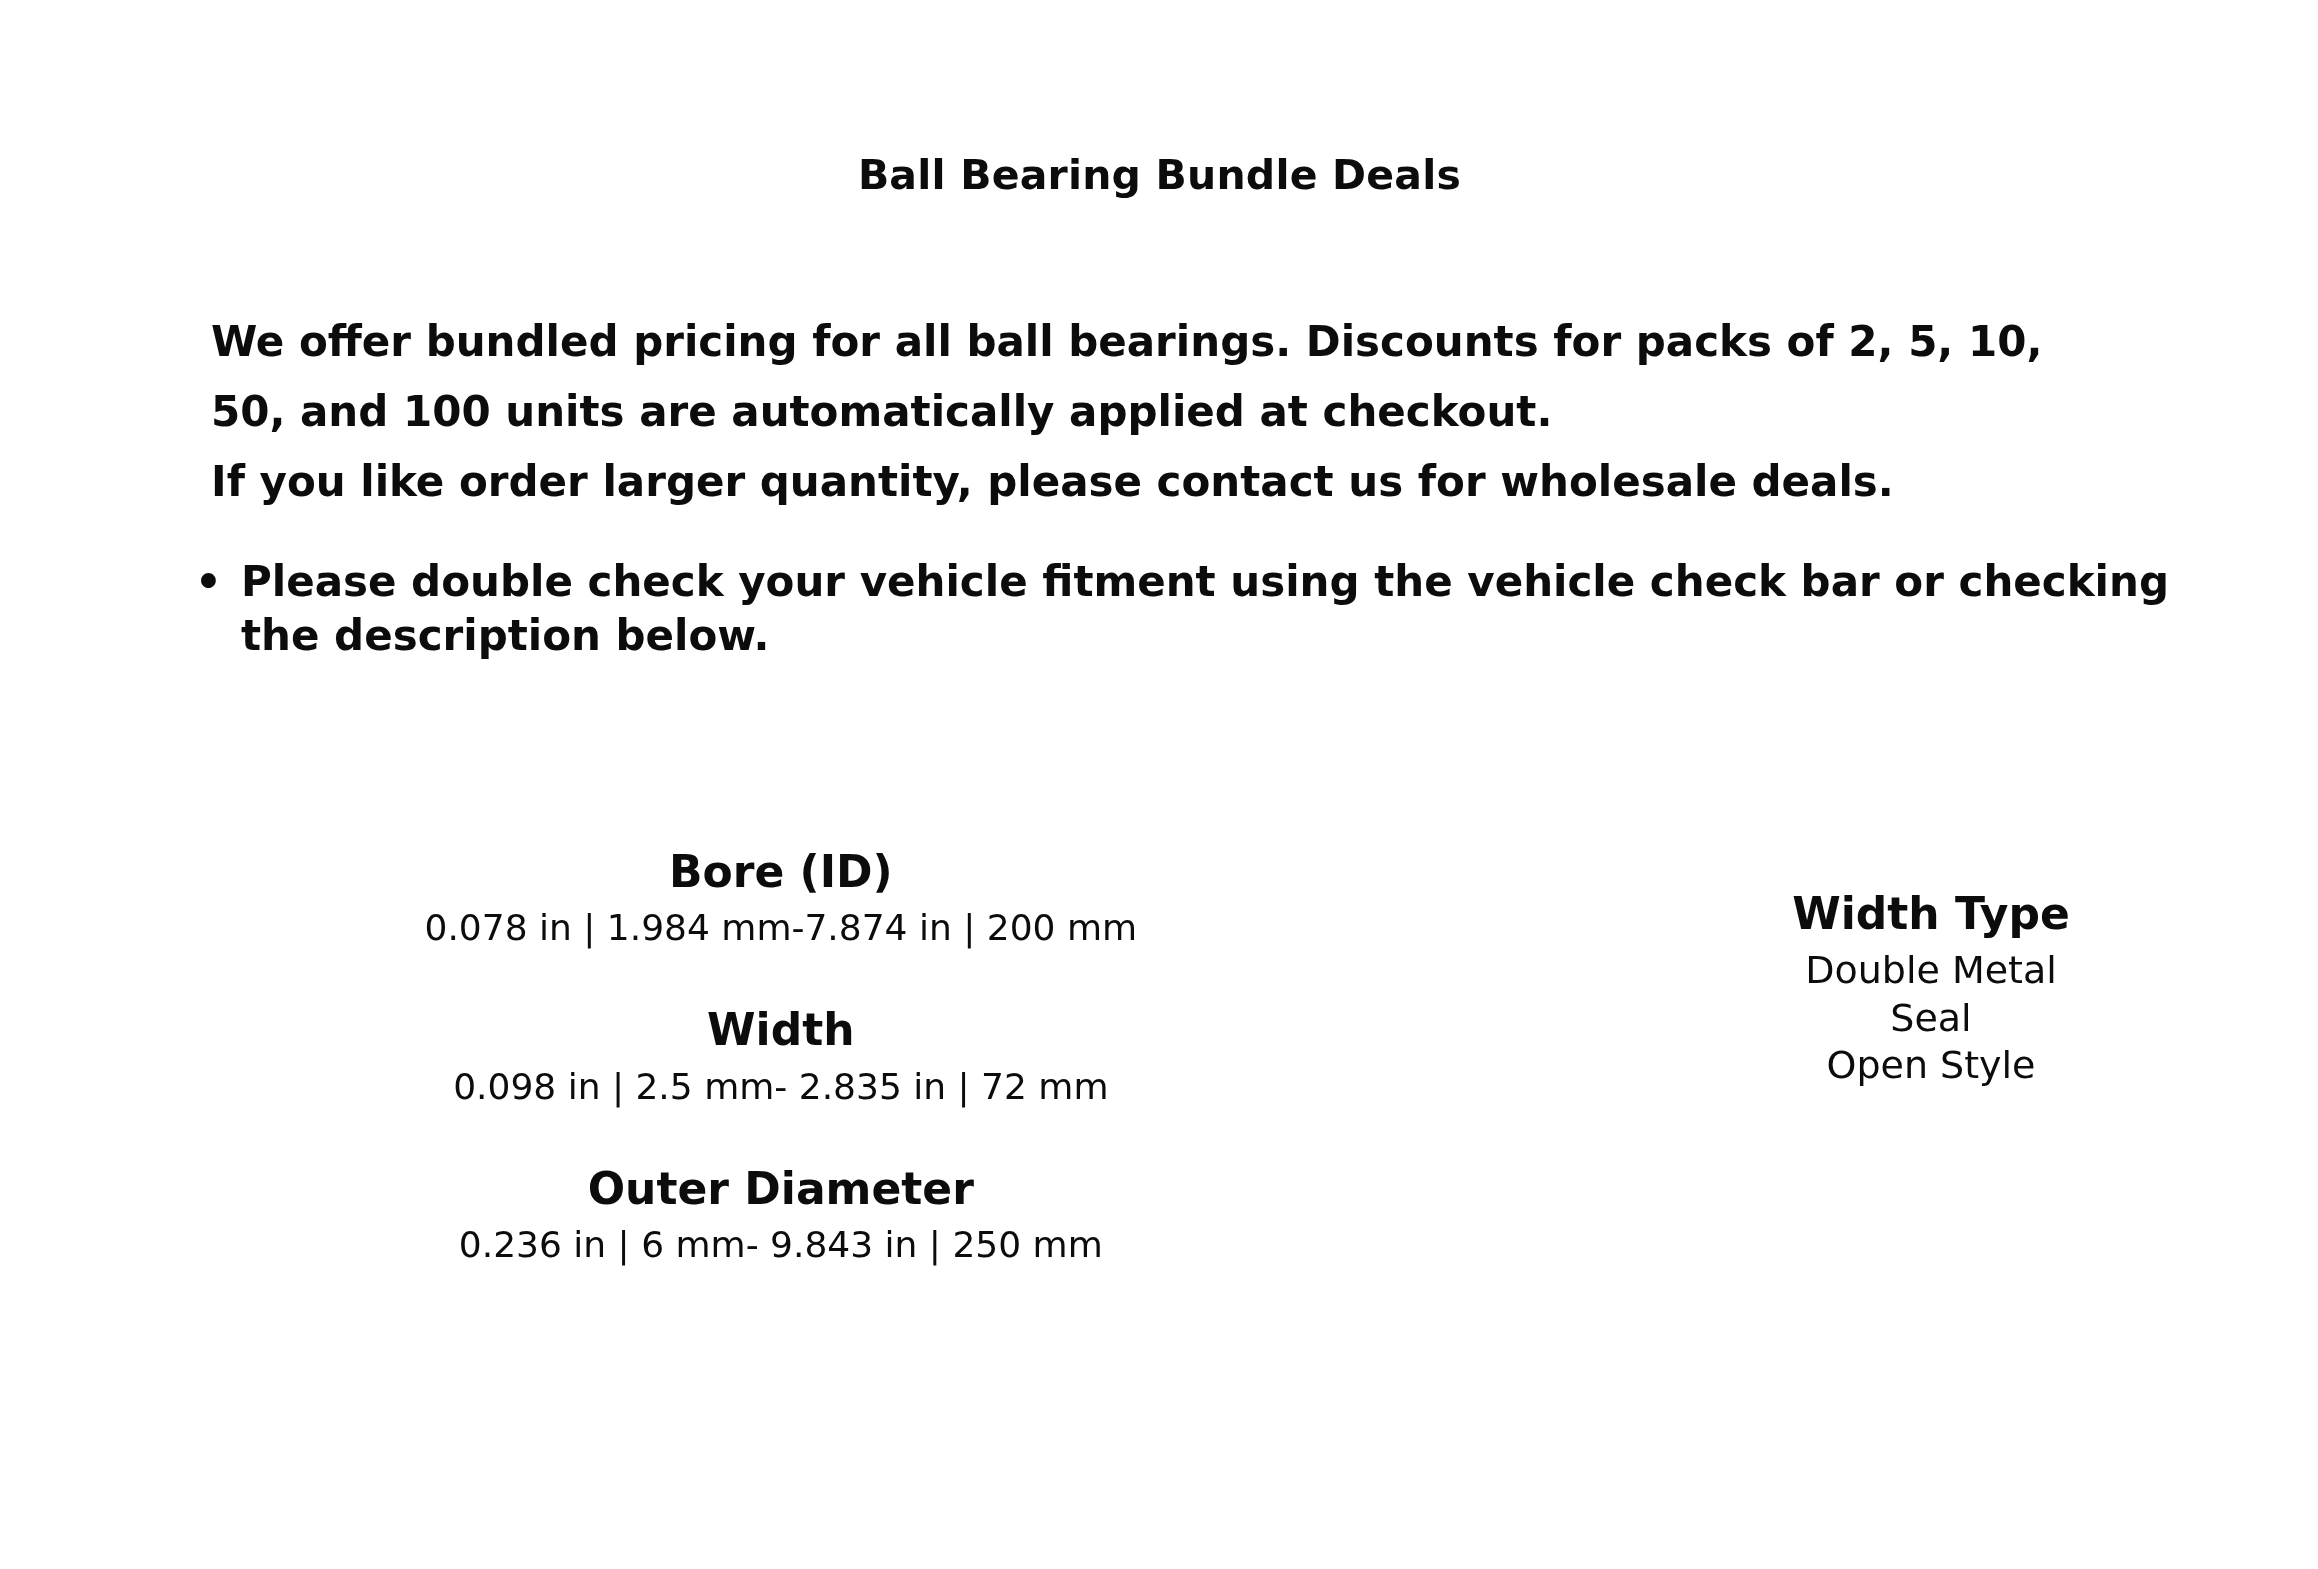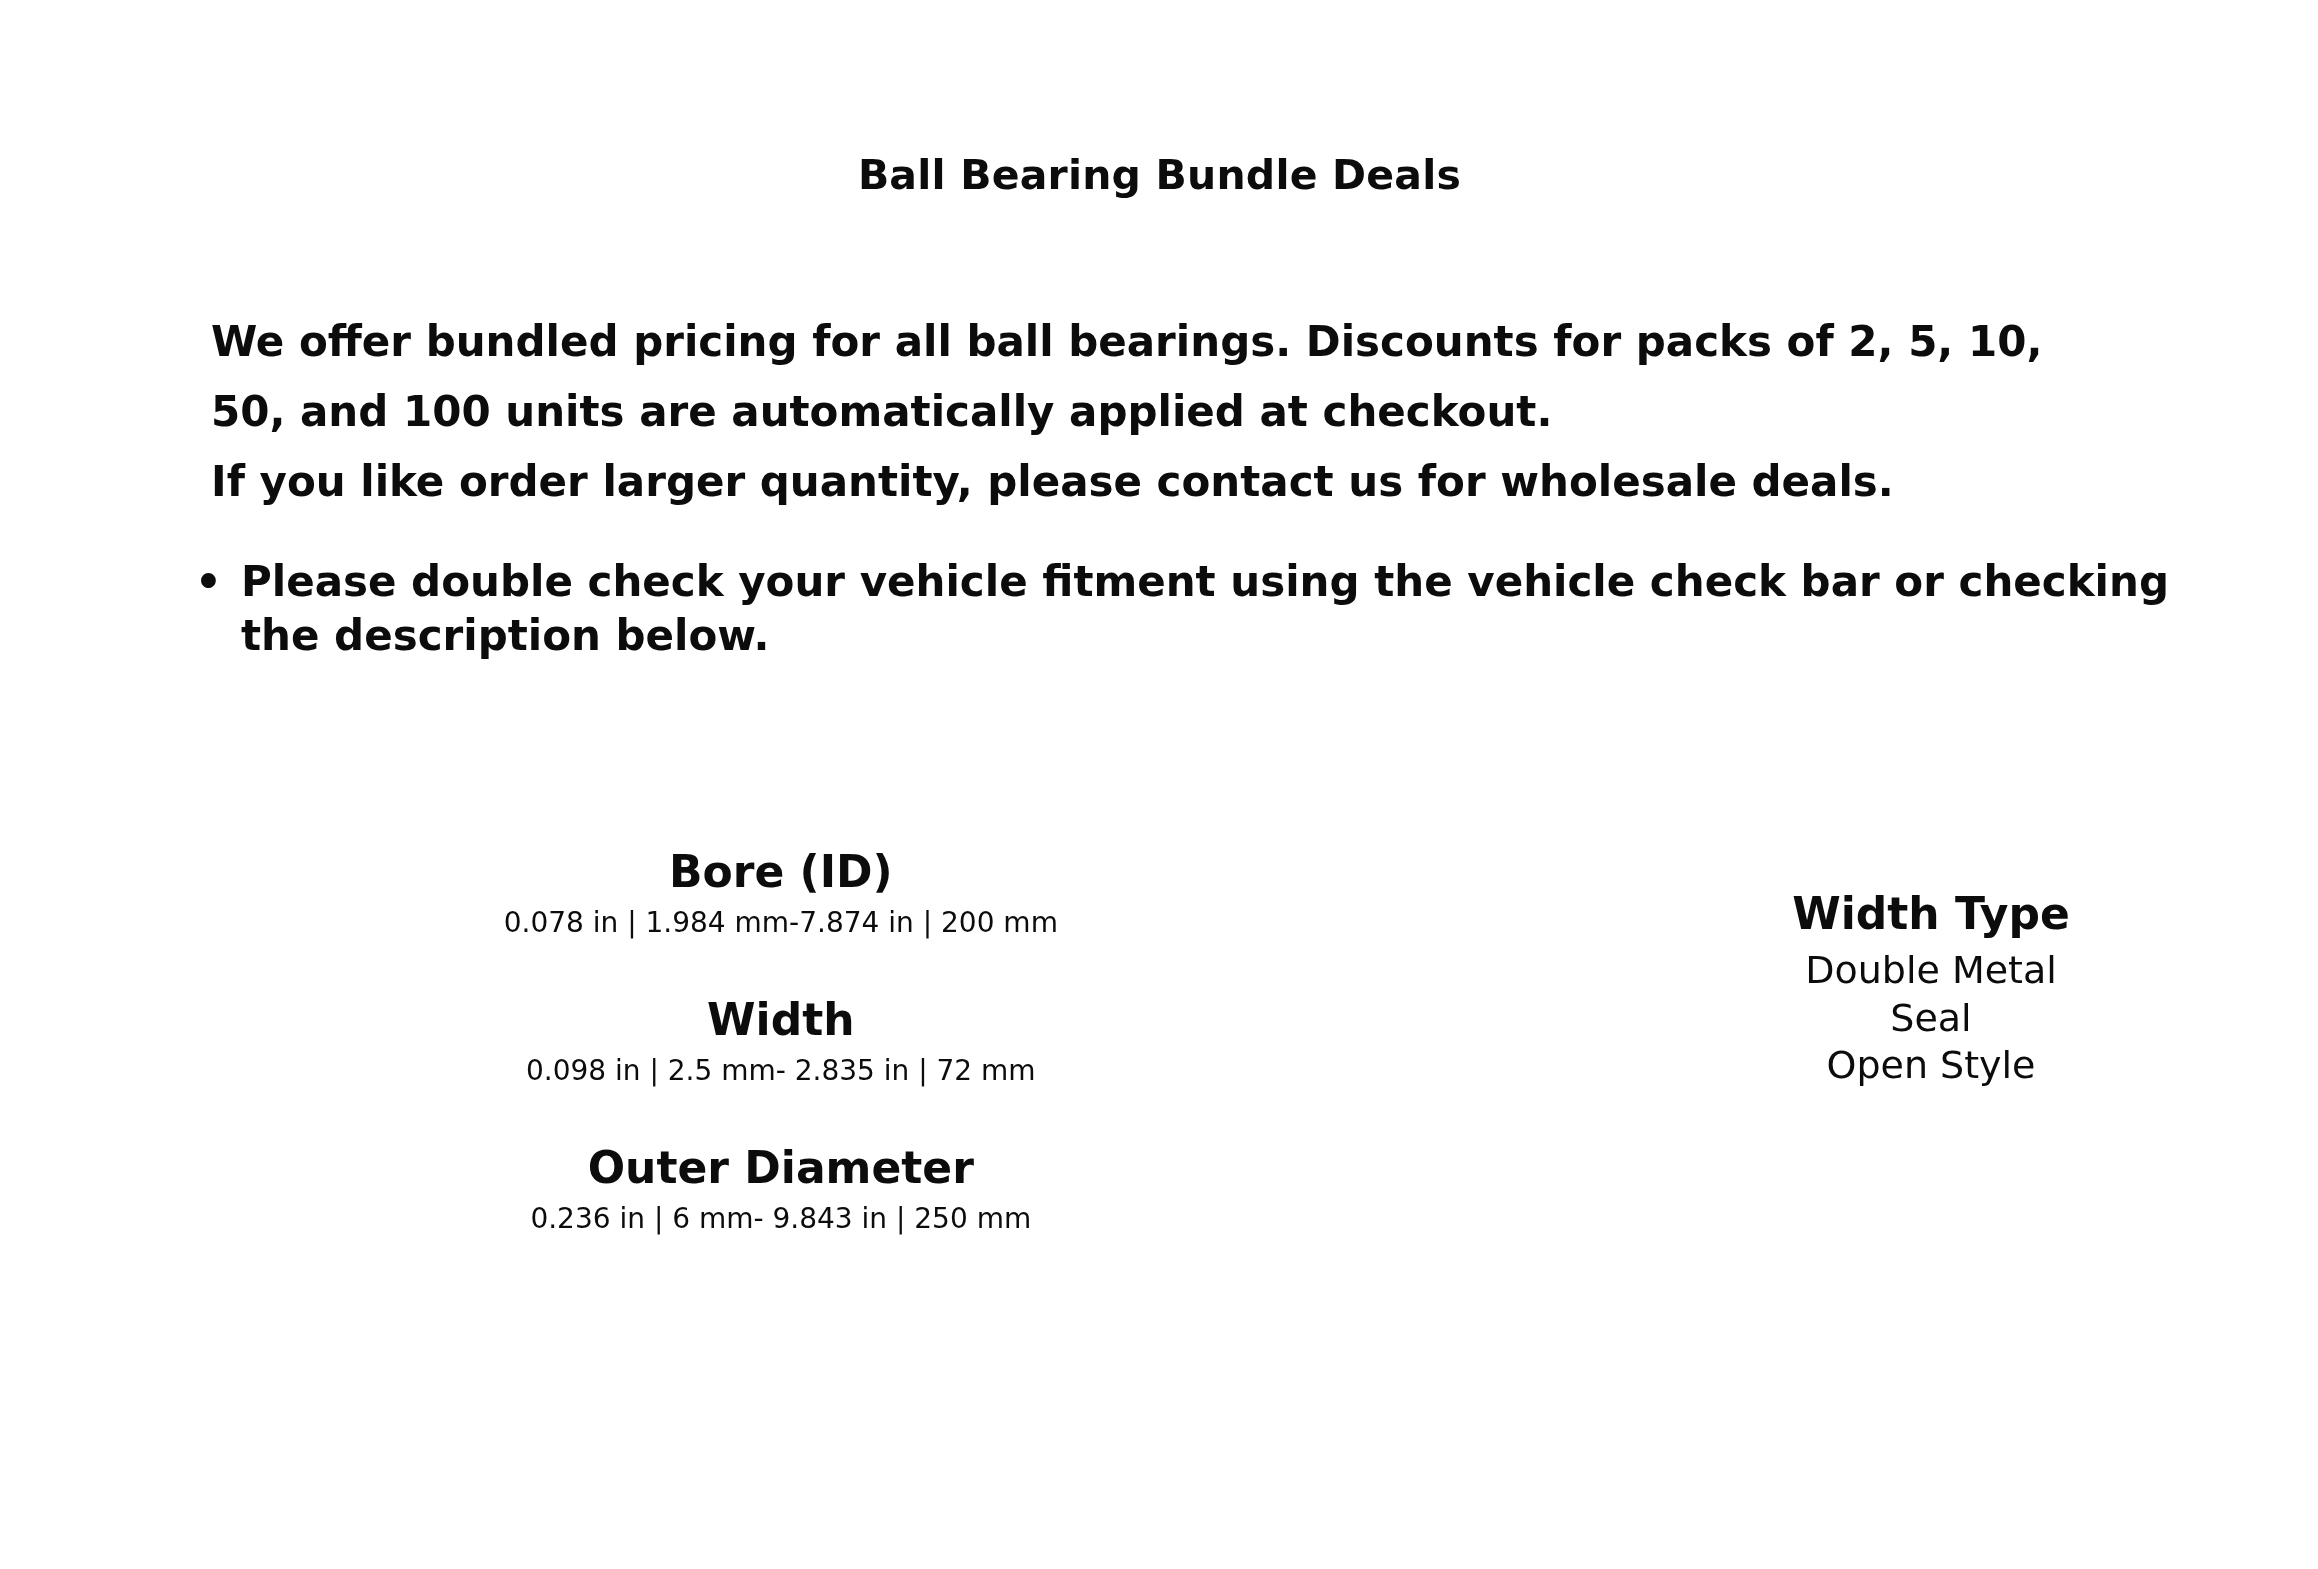--- a/index.html
+++ b/index.html
@@ -100,21 +100,21 @@
   .spec-group {
     margin-bottom: 49px;
   }
   .spec-label {
     font-size: 44px;
     font-weight: 700;
     line-height: 1.3;
     margin-bottom: 5.3px;
   }
   .spec-value {
-    font-size: 28px;
+    font-size: 36px;
     font-weight: 400;
     line-height: 1.3;
   }
 
   .seal-label {
     font-size: 44px;
     font-weight: 700;
     line-height: 1.3;
     margin-bottom: 5.3px;
   }

